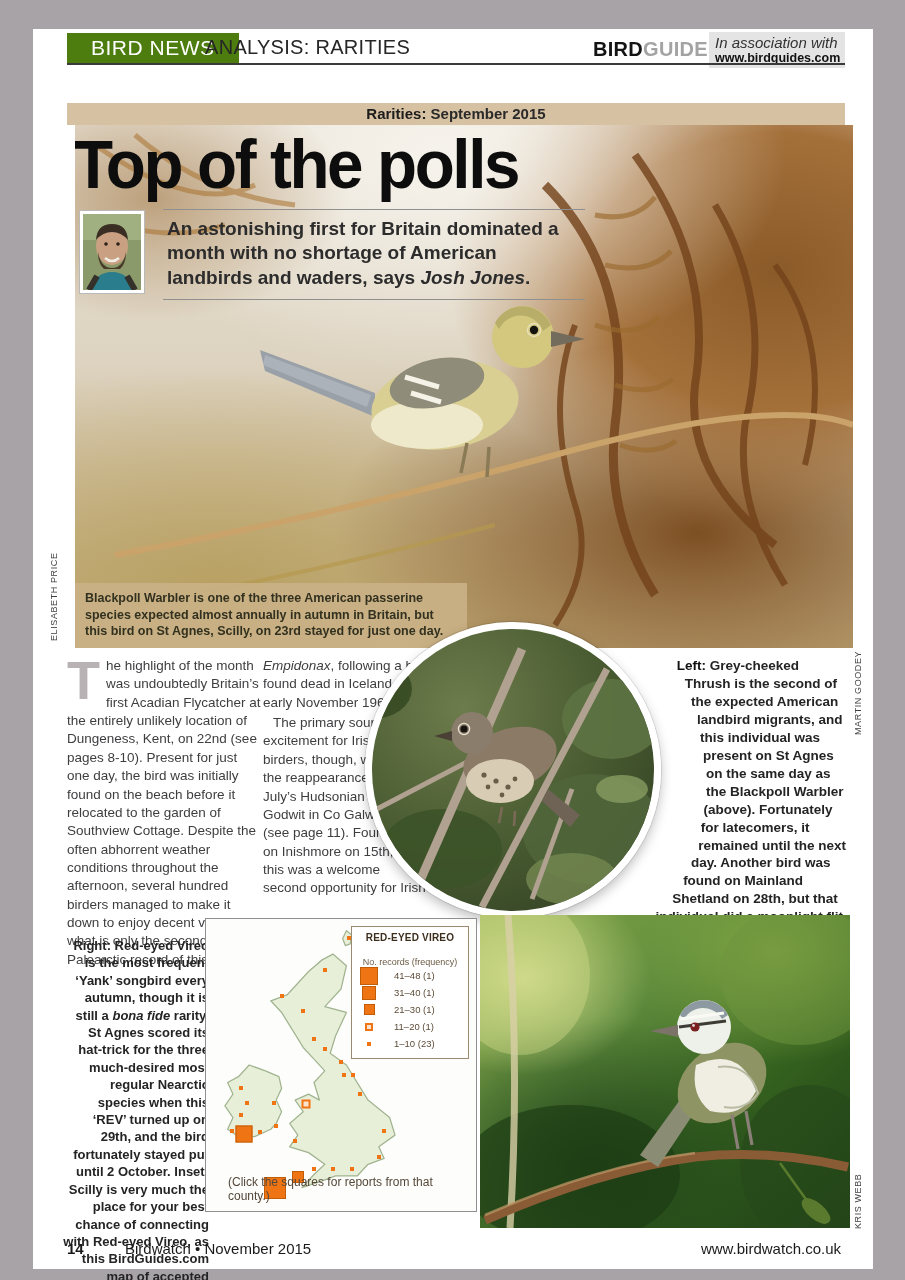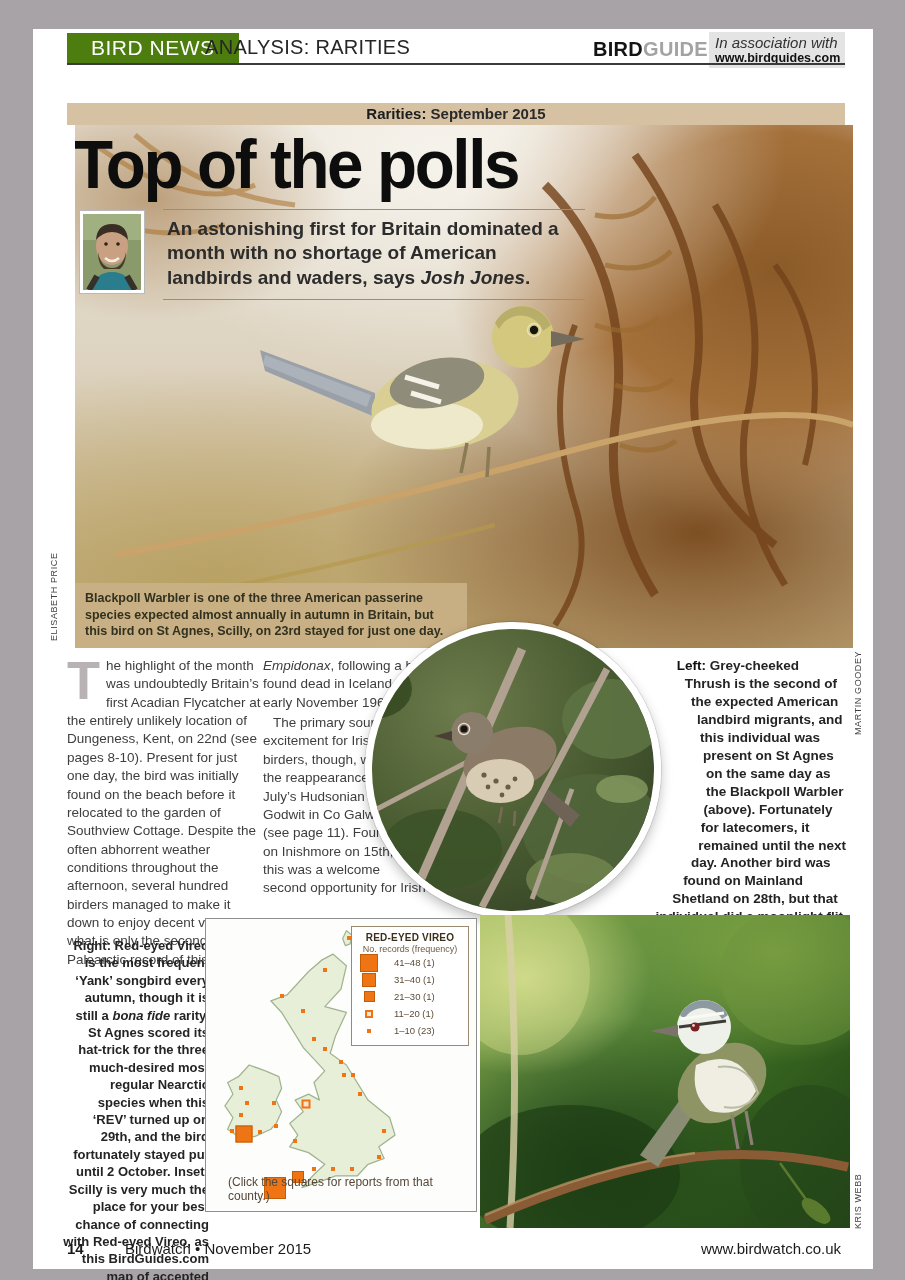--- a/index.html
+++ b/index.html
@@ -128,21 +128,21 @@
   .marker.s1{width:4px;height:4px;border-width:0;}
   .marker.s2{width:9px;height:9px;background:#fbe4cd;border:2px solid #ee7414;}
   .marker.s3{width:12px;height:12px;}
   .marker.s4{width:17px;height:17px;}
   .marker.s5{width:22px;height:22px;}
   .legend{
     position:absolute;right:7px;top:7px;width:118px;background:#fff;
     border:1px solid #9a8a72;padding:5px 4px 6px;box-sizing:border-box;
   }
   .legend-title{font-size:10px;font-weight:bold;color:#3c2f1e;text-align:center;letter-spacing:.2px;}
-  .legend-sub{font-size:9px;color:#6a5a44;text-align:center;margin-top:1px;}
+  .legend-sub{font-size:9px;color:#6a5a44;text-align:center;margin-top:14px;}
   .legend-row{display:flex;align-items:center;height:17px;}
   .legend-row .sqc{width:26px;display:flex;justify-content:center;}
   .legend-row .sq{background:#ee7414;border:1px solid #c25c07;box-sizing:border-box;}
   .sq.s5{width:18px;height:18px;}
   .sq.s4{width:14px;height:14px;}
   .sq.s3{width:11px;height:11px;}
   .sq.s2{width:8px;height:8px;background:#fbe4cd;border:2px solid #ee7414;}
   .sq.s1{width:4px;height:4px;border-width:0;}
   .legend-row .lab{font-size:9.5px;color:#5d4c38;margin-left:12px;}
   .map-note{

